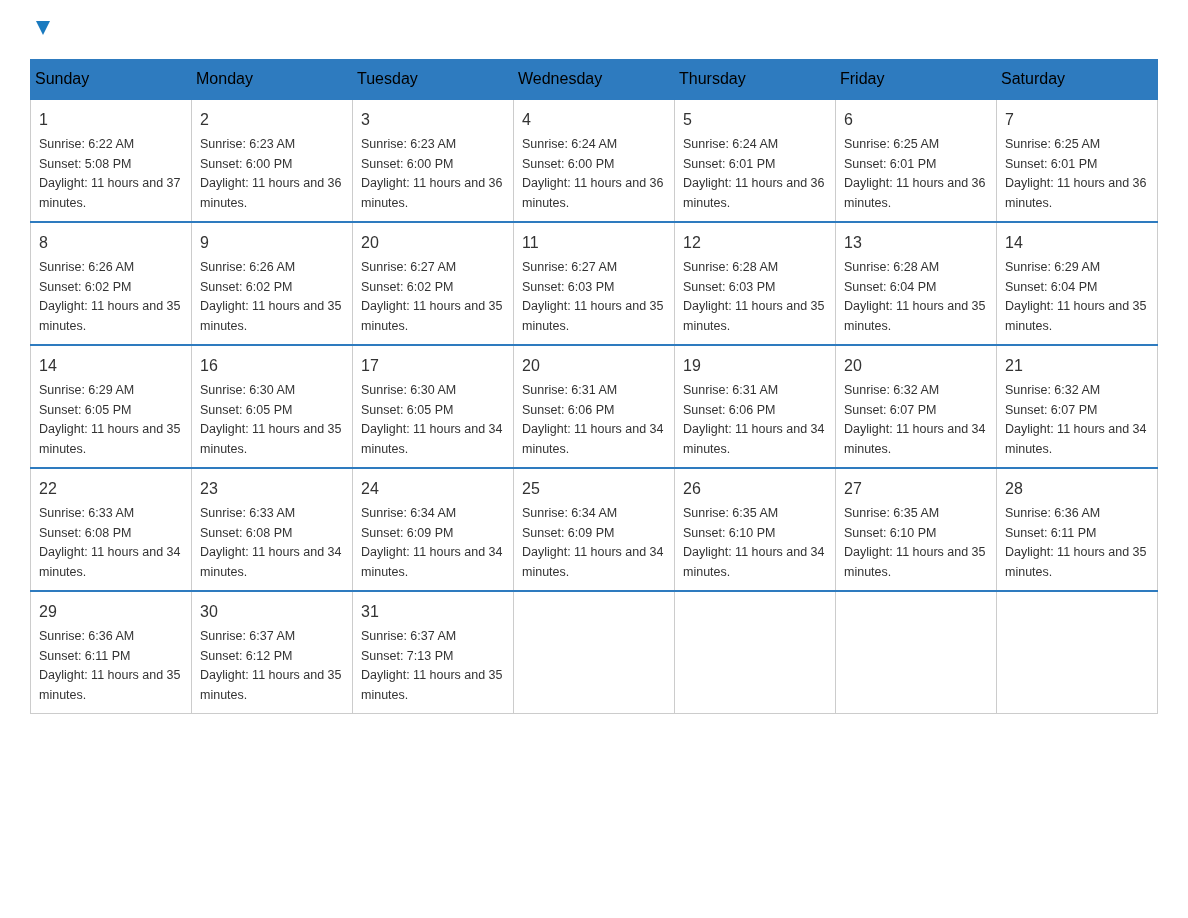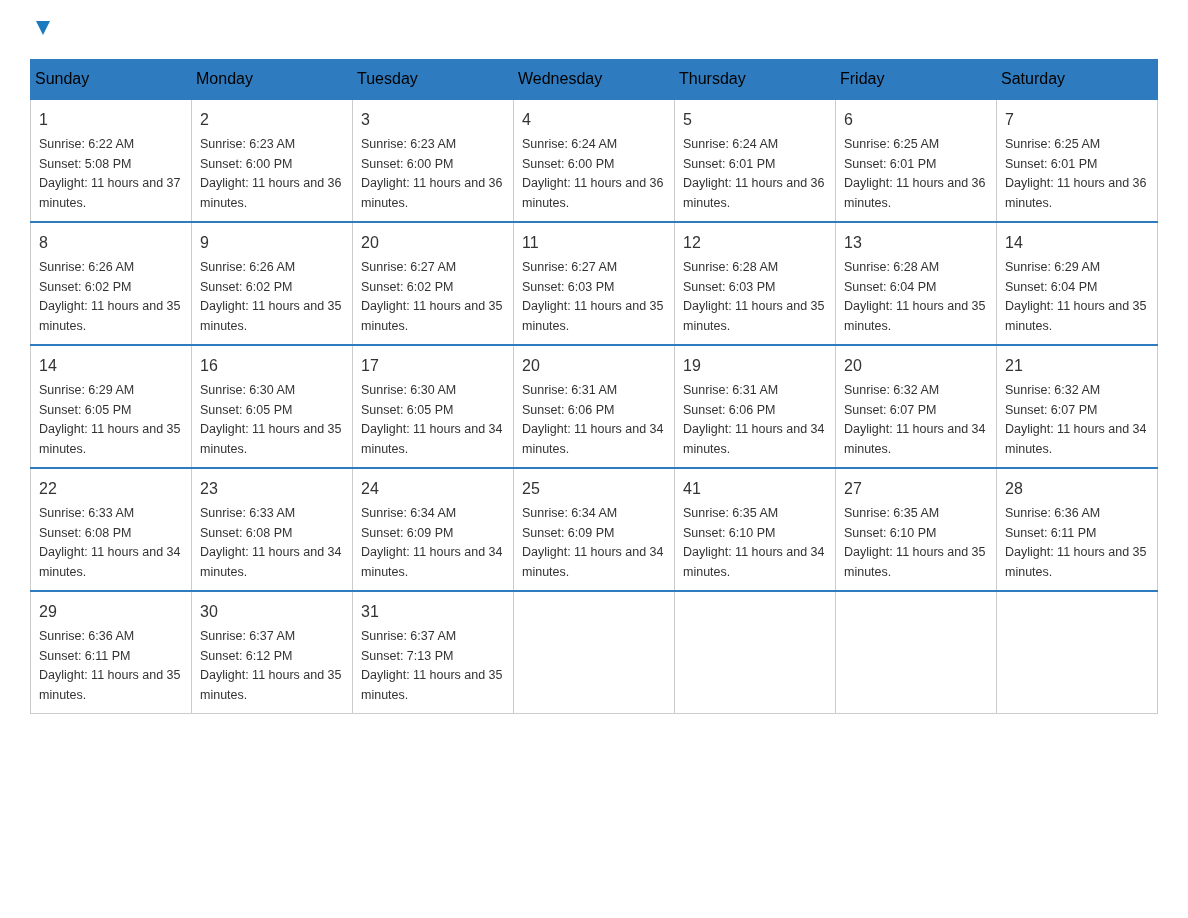--- a/index.html
+++ b/index.html
@@ -284,21 +284,21 @@
         <span class="day-info">Sunset: 6:09 PM</span><br>
         <span class="day-info">Daylight: 11 hours and 34 minutes.</span>
       </td>
         <td>
         <span class="day-number">25</span>
         <span class="day-info">Sunrise: 6:34 AM</span><br>
         <span class="day-info">Sunset: 6:09 PM</span><br>
         <span class="day-info">Daylight: 11 hours and 34 minutes.</span>
       </td>
         <td>
-        <span class="day-number">41</span>
+        <span class="day-number">26</span>
         <span class="day-info">Sunrise: 6:35 AM</span><br>
         <span class="day-info">Sunset: 6:10 PM</span><br>
         <span class="day-info">Daylight: 11 hours and 34 minutes.</span>
       </td>
         <td>
         <span class="day-number">27</span>
         <span class="day-info">Sunrise: 6:35 AM</span><br>
         <span class="day-info">Sunset: 6:10 PM</span><br>
         <span class="day-info">Daylight: 11 hours and 35 minutes.</span>
       </td>

